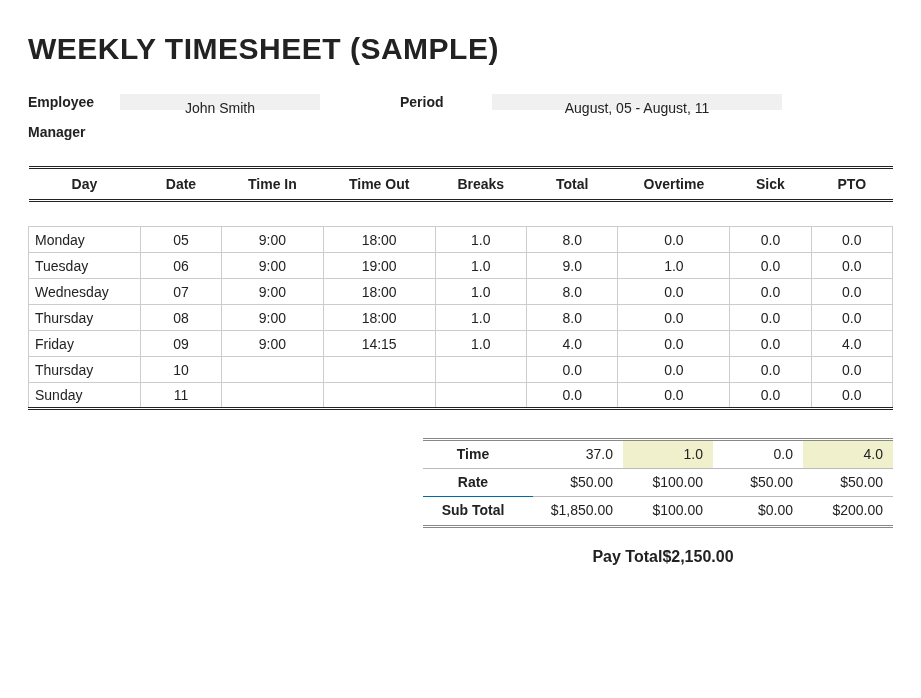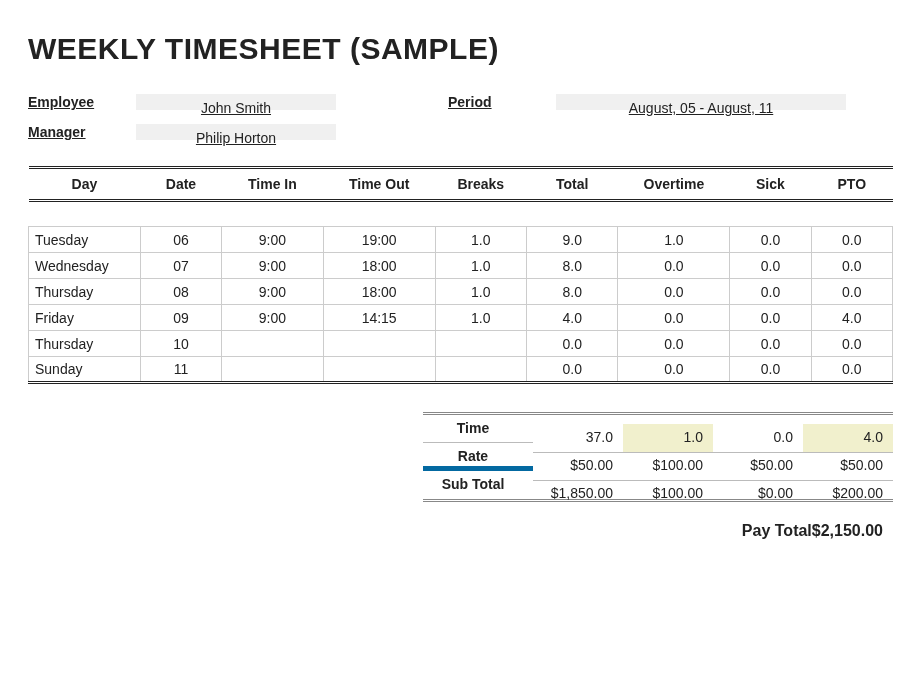--- a/index.html
+++ b/index.html
@@ -13,23 +13,22 @@
   }
   h1 {
     font-size: 30px;
     font-weight: 900;
     letter-spacing: 0.5px;
     margin: 8px 0 28px 0;
   }
   .meta-row {
     display: flex;
     align-items: flex-end;
-    gap: 16px;
+    gap: 0;
     margin-bottom: 14px;
-    text-decoration: underline;
   }
   .meta-label {
     width: 92px;
     font-weight: bold;
     font-size: 14px;
   }
   .meta-field {
     min-width: 200px;
     height: 16px;
     line-height: 28px;
@@ -86,57 +85,55 @@
   }
   .summary-row .slabel {
     width: 110px;
     text-align: center;
     font-weight: bold;
     padding: 5px 10px 5px 0;
   }
   .summary-row .scell {
     width: 90px;
     text-align: right;
-    padding: 5px 10px 23px 0;
-    margin-top: 9px;
+    padding: 5px 10px 17px 0;
   }
   .summary-row.time-row .slabel { border-bottom: 1px solid #bbb; }
   .summary-row.time-row .scell  { border-bottom: 1px solid #bbb; }
-  .summary-row.rate-row .slabel { border-bottom: 5px solid #0369a1; }
+  .summary-row.rate-row .slabel { border-bottom: 1px solid #0369a1; }
   .summary-row.rate-row .scell  { border-bottom: 1px solid #bbb; }
   .summary-row.subtotal-row .slabel,
   .summary-row.subtotal-row .scell { padding-bottom: 6px; }
   .highlight { background: #f1f0cd; }
 
   .paytotal-row {
     width: 470px;
     margin-left: auto;
     display: flex;
-    justify-content: flex-end;
+    justify-content: center;
     margin-top: 20px;
     font-weight: bold;
     font-size: 16px;
     padding: 0 10px 0 20px;
   }
 </style>
 </head>
 <body>
 
 <h1>WEEKLY TIMESHEET (SAMPLE)</h1>
 
 <div class="meta-row">
   <div class="meta-label">Employee</div>
   <div class="meta-field">John Smith</div>
   <div class="meta-gap"></div>
   <div class="meta-label">Period</div>
   <div class="meta-field wide">August, 05 - August, 11</div>
 </div>
 <div class="meta-row">
   <div class="meta-label">Manager</div>
-  <div class="meta-field">Philip Horton</div>
 </div>
 
 <table class="timesheet">
   <colgroup>
     <col style="width:110px">
       <col style="width:80px">
       <col style="width:100px">
       <col style="width:110px">
     <col style="width:90px">
       <col style="width:90px">
@@ -154,20 +151,31 @@
       <th>Total</th>
       <th>Overtime</th>
       <th>Sick</th>
       <th>PTO</th>
     </tr>
   </thead>
   <tbody>
     <tr class="spacer">
         <td colspan="9" style="border-left:none;border-right:none;border-top:none;"></td>
       </tr>
+    <tr>
+      <td class="day">Monday</td>
+      <td>05</td>
+      <td>9:00</td>
+      <td>18:00</td>
+      <td>1.0</td>
+      <td>8.0</td>
+      <td>0.0</td>
+      <td>0.0</td>
+      <td>0.0</td>
+    </tr>
     <tr>
       <td class="day">Tuesday</td>
       <td>06</td>
       <td>9:00</td>
       <td>19:00</td>
       <td>1.0</td>
       <td>9.0</td>
       <td>1.0</td>
       <td>0.0</td>
       <td>0.0</td>

